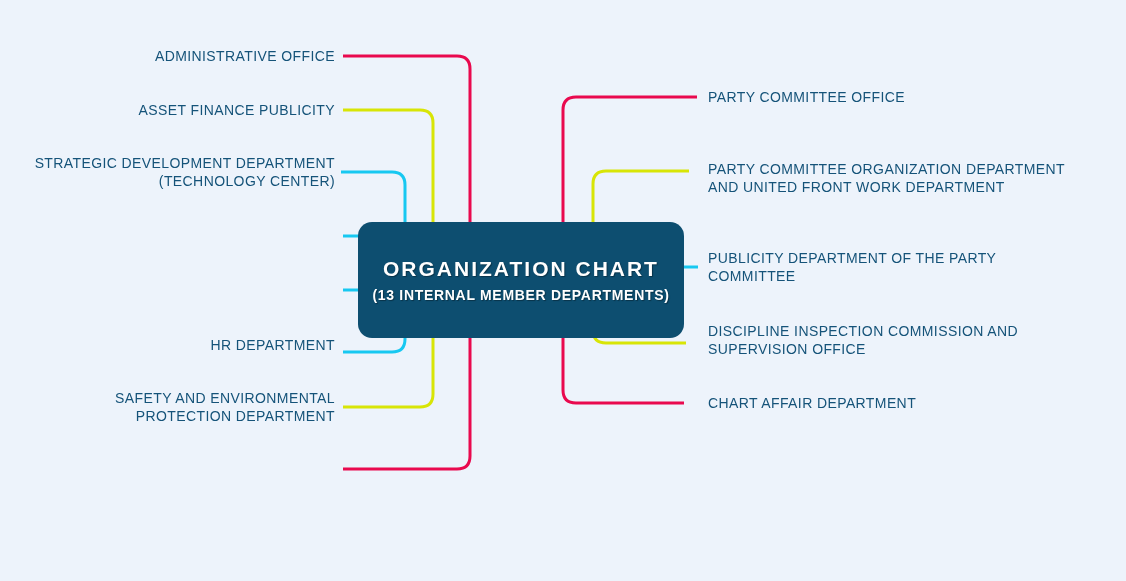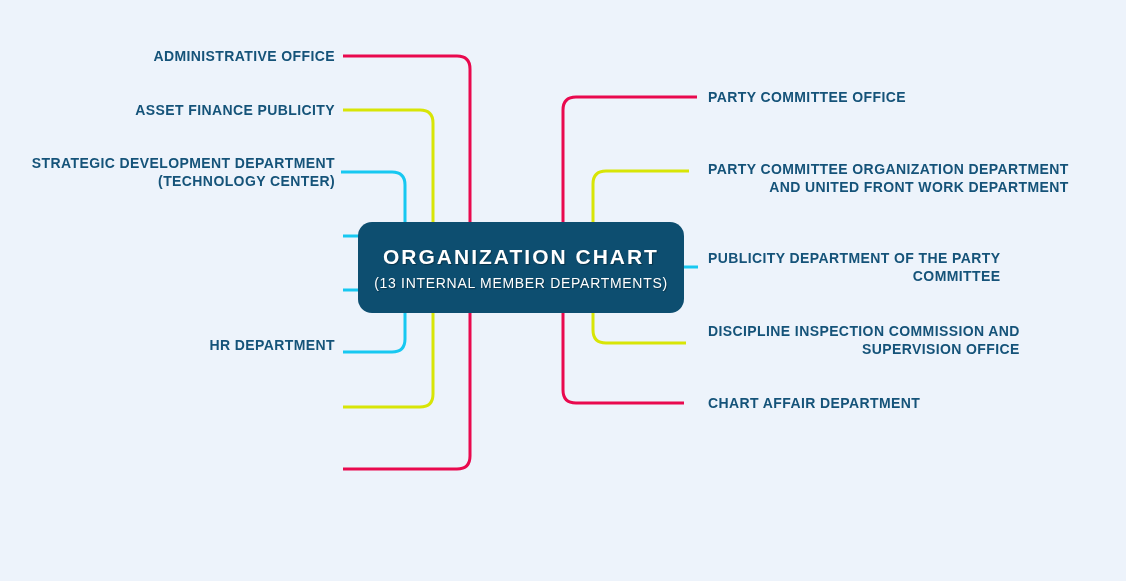--- a/index.html
+++ b/index.html
@@ -18,60 +18,60 @@
   .lines-svg {
     position: absolute;
     left: 0;
     top: 0;
     z-index: 1;
   }
   .dept-label {
     position: absolute;
     z-index: 2;
     font-size: 14px;
-    font-weight: 700;
+    font-weight: 400;
     line-height: 18px;
     letter-spacing: 0.4px;
     color: #155379;
     white-space: pre-line;
   }
   .dept-label.left {
     right: 791px;
     text-align: right;
   }
   .dept-label.right {
     left: 708px;
-    text-align: right;
+    text-align: left;
   }
   .center-node {
     position: absolute;
     z-index: 3;
     left: 358px;
     top: 222px;
     width: 326px;
-    height: 91px;
+    height: 116px;
     background: #0d4e70;
     border-radius: 14px;
     display: flex;
     flex-direction: column;
     align-items: center;
     justify-content: center;
     color: #ffffff;
     text-shadow: 1px 1px 1px rgba(0,0,0,0.35);
   }
   .center-title {
     font-size: 21px;
     font-weight: 700;
     letter-spacing: 2px;
     white-space: nowrap;
   }
   .center-subtitle {
     margin-top: 6px;
     font-size: 14px;
-    font-weight: 400;
+    font-weight: 700;
     letter-spacing: 0.7px;
     white-space: nowrap;
   }
 </style>
 </head>
 <body>
 
 <div class="canvas">
 
   <svg class="lines-svg" width="1126" height="581" viewBox="0 0 1126 581">
@@ -90,20 +90,22 @@
   <div class="center-node">
     <div class="center-title">ORGANIZATION CHART</div>
     <div class="center-subtitle">(13 INTERNAL MEMBER DEPARTMENTS)</div>
   </div>
 
   <div class="dept-label left" style="top:47px">ADMINISTRATIVE OFFICE</div>
   <div class="dept-label left" style="top:101px">ASSET FINANCE PUBLICITY</div>
   <div class="dept-label left" style="top:154px">STRATEGIC DEVELOPMENT DEPARTMENT
 (TECHNOLOGY CENTER)</div>
   <div class="dept-label left" style="top:336px">HR DEPARTMENT</div>
+  <div class="dept-label left" style="top:389px">SAFETY AND ENVIRONMENTAL
+PROTECTION DEPARTMENT</div>
 
   <div class="dept-label right" style="top:88px">PARTY COMMITTEE OFFICE</div>
   <div class="dept-label right" style="top:249px">PUBLICITY DEPARTMENT OF THE PARTY
 COMMITTEE</div>
   <div class="dept-label right" style="top:160px">PARTY COMMITTEE ORGANIZATION DEPARTMENT
 AND UNITED FRONT WORK DEPARTMENT</div>
   <div class="dept-label right" style="top:322px">DISCIPLINE INSPECTION COMMISSION AND
 SUPERVISION OFFICE</div>
   <div class="dept-label right" style="top:394px">CHART AFFAIR DEPARTMENT</div>
 

